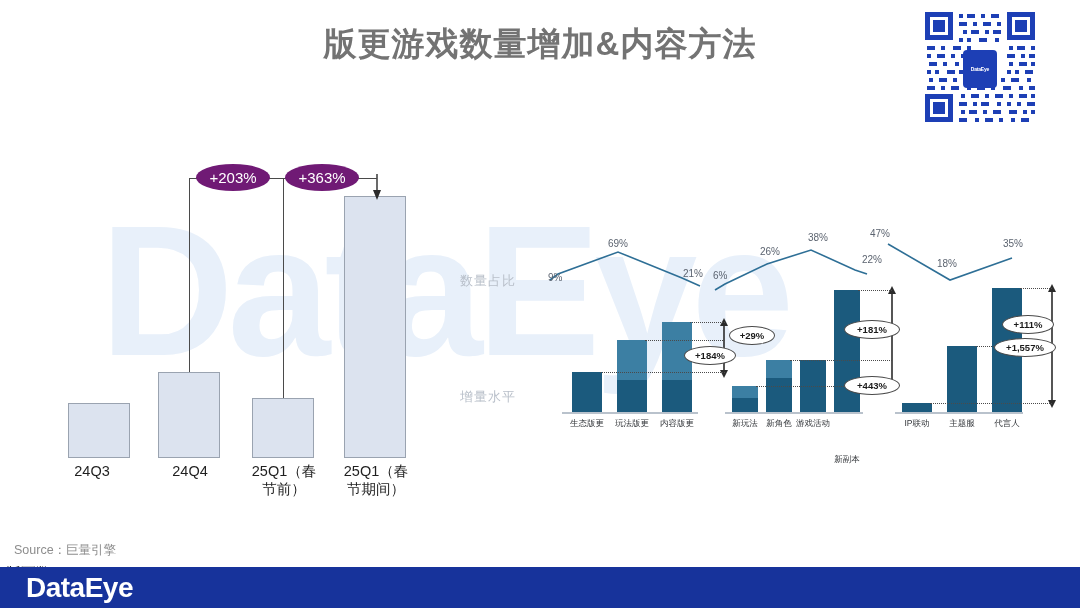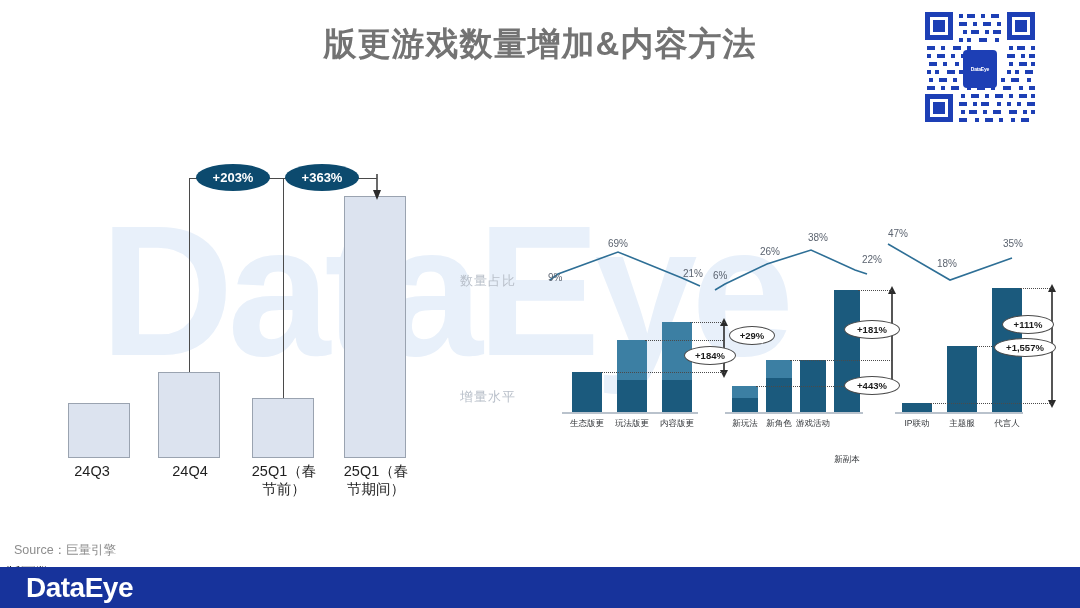--- a/index.html
+++ b/index.html
@@ -52,23 +52,23 @@
   .lbar {
     position: absolute; bottom: 0;
     background: #dce3ef; border: 1px solid #9aa3b0;
   }
   .lbar-label {
     position: absolute; text-align: center; font-size: 14.5px; color: #1f1f1f;
     line-height: 1.25; font-weight: 500;
   }
   .badge {
     position: absolute;
-    background: #0c4a6e;
+    background: #701a75;
     color: #ffffff;
-    font-size: 13px; font-weight: 700;
+    font-size: 15px; font-weight: 400;
     border-radius: 50%;
     width: 74px; height: 27px;
     display: flex; align-items: center; justify-content: center;
     z-index: 6;
   }
   .conn { position: absolute; background: #4a4a4a; width: 1.2px; z-index: 4; }
   .conn-h { position: absolute; background: #4a4a4a; height: 1.2px; z-index: 4; }
 
   
   .right-panel { position: absolute; left: 440px; top: 150px; width: 640px; height: 320px; z-index: 2; }
@@ -353,21 +353,21 @@
       </svg>
 
       <div class="obadge" style="left:404px; top:170px; width:56px; height:19px;">+181%</div>
       <div class="obadge" style="left:404px; top:186px; width:56px; height:19px;margin-top:40px;">+443%</div>
     </div>
 
     <div>
       <svg style="position:absolute; left:448px; top:80px;" width="190" height="60">
         <polyline points="0,14 62,50 124,28" fill="none" stroke="#2e6f96" stroke-width="1.6"></polyline>
       </svg>
-      <div class="pct" style="left:448px; top:78px;">47%</div>
+      <div class="pct" style="left:430px; top:78px;">47%</div>
       <div class="pct" style="left:497px; top:108px;">18%</div>
       <div class="pct" style="left:563px; top:88px;">35%</div>
 
       <div class="g-base" style="left:455px; top:262px; width:128px;"></div>
 
       <div class="rbar" style="left:462px; width:30px; height:9px; top:253px;">
         <div class="rbar-dark" style="top:0;"></div>
       </div>
       <div class="rbar" style="left:507px; width:30px; height:66px; top:196px;">
         <div class="rbar-dark" style="top:0;"></div>

